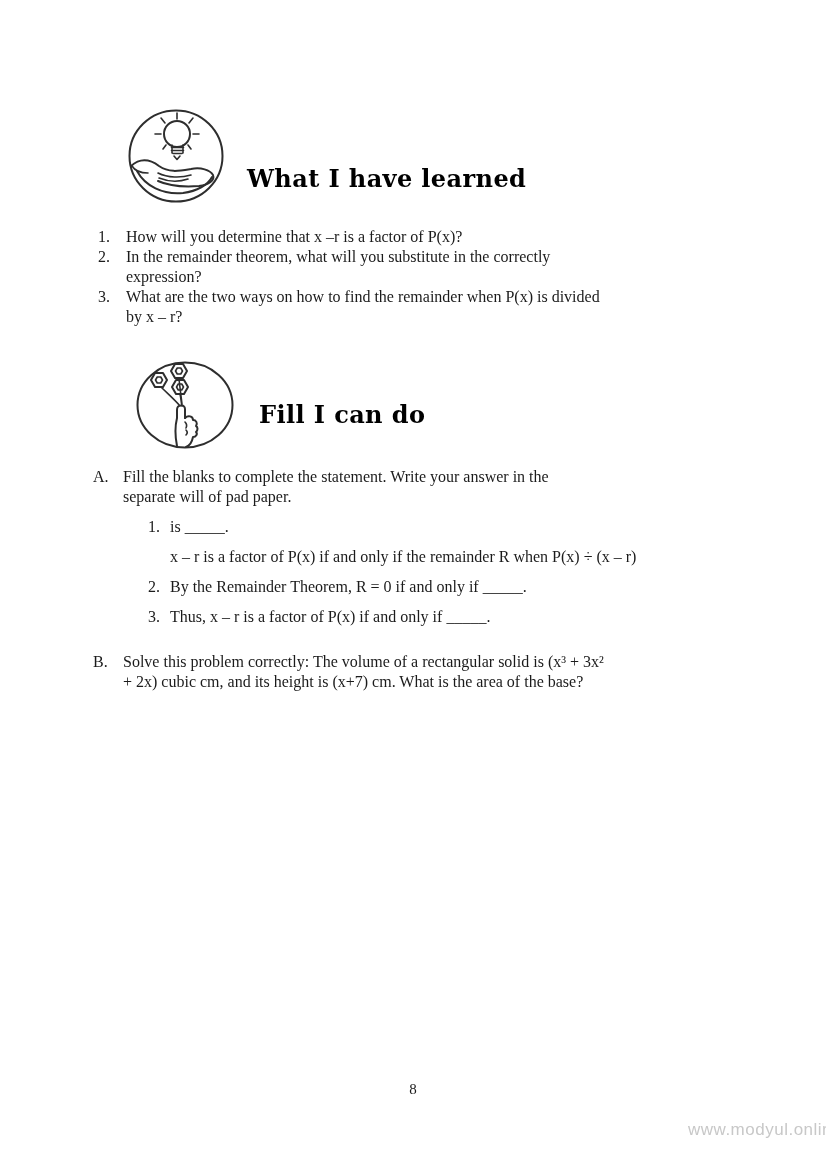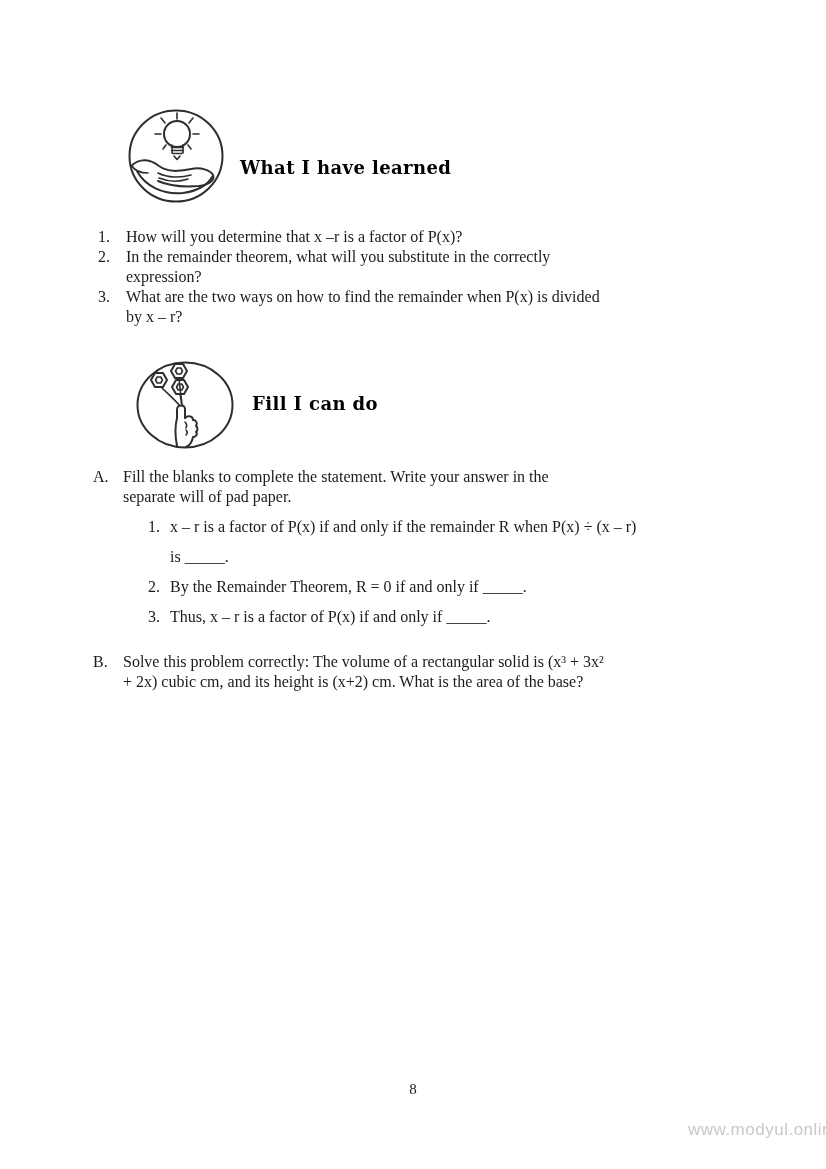--- a/index.html
+++ b/index.html
@@ -13,24 +13,24 @@
     color: #1b1b1b;
     overflow: hidden;
   }
   .icon-box { position: absolute; }
   .icon-box svg { display: block; }
   .icon-stroke { fill: none; stroke: #2e2e2e; stroke-width: 2; stroke-linecap: round; stroke-linejoin: round; }
   .icon-stroke-thin { fill: none; stroke: #2e2e2e; stroke-width: 1.6; stroke-linecap: round; stroke-linejoin: round; }
 
   .section-heading {
     position: absolute;
-    margin: 9px;
+    margin: 16px;
     font-family: "DejaVu Serif", serif;
     font-weight: bold;
-    font-size: 18px;
+    font-size: 24px;
     letter-spacing: 0.4px;
     color: #000000;
     white-space: nowrap;
   }
 
   .num-list { position: absolute; left: 98px; top: 227px; line-height: 20px; }
   .li { display: flex; }
   .li .num { width: 28px; flex: none; }
   .line { white-space: nowrap; }
 
@@ -134,22 +134,22 @@
       <span class="plabel">A.</span>
       <div class="txt">
         <div class="line">Fill the blanks to complete the statement. Write your answer in the</div>
         <div class="line">separate will of pad paper.</div>
       </div>
     </div>
     <div class="a-items">
       <div class="a-item">
         <span class="anum">1.</span>
         <div class="txt">
+          <div class="line">is _____.</div>
           <div class="line">x – r is a factor of P(x) if and only if the remainder R when P(x) ÷ (x – r)</div>
-          <div class="line">is _____.</div>
         </div>
       </div>
       <div class="a-item">
         <span class="anum">2.</span>
         <div class="txt">
           <div class="line">By the Remainder Theorem, R = 0 if and only if _____.</div>
         </div>
       </div>
       <div class="a-item">
         <span class="anum">3.</span>
@@ -158,21 +158,21 @@
         </div>
       </div>
     </div>
   </div>
 
   <div class="part-block" style="left:93px; top:652px;">
     <div class="part">
       <span class="plabel">B.</span>
       <div class="txt">
         <div class="line">Solve this problem correctly: The volume of a rectangular solid is (x³ + 3x²</div>
-        <div class="line">+ 2x) cubic cm, and its height is (x+2) cm. What is the area of the base?</div>
+        <div class="line">+ 2x) cubic cm, and its height is (x+7) cm. What is the area of the base?</div>
       </div>
     </div>
   </div>
 
   <div class="page-number">8</div>
   <div class="watermark">www.modyul.online</div>
 
 </div>
 
 </body></html>

